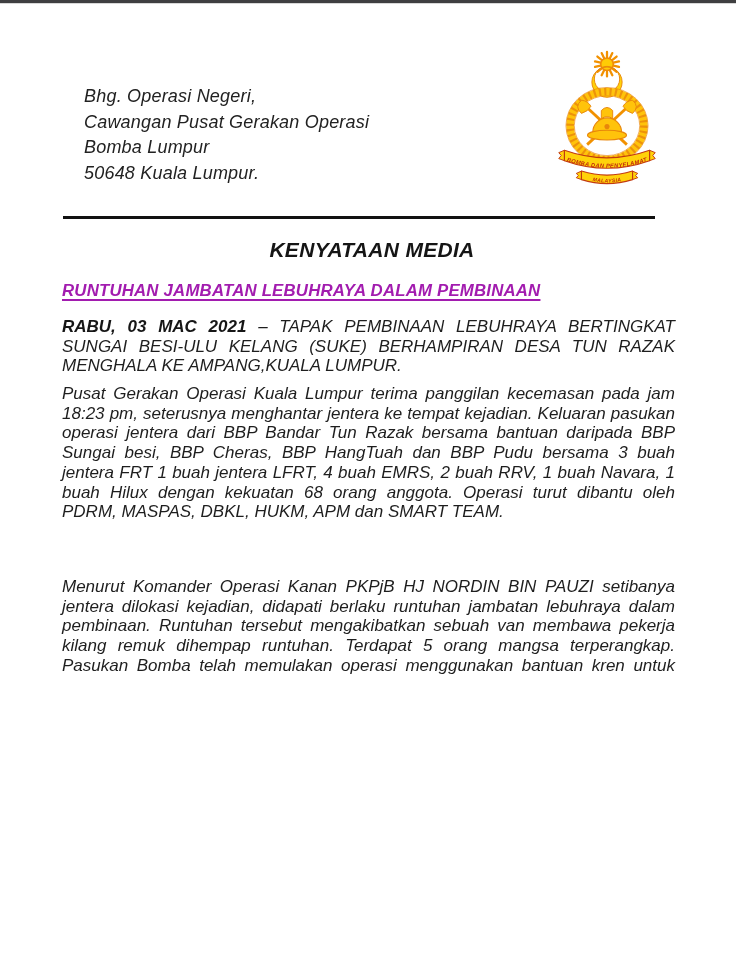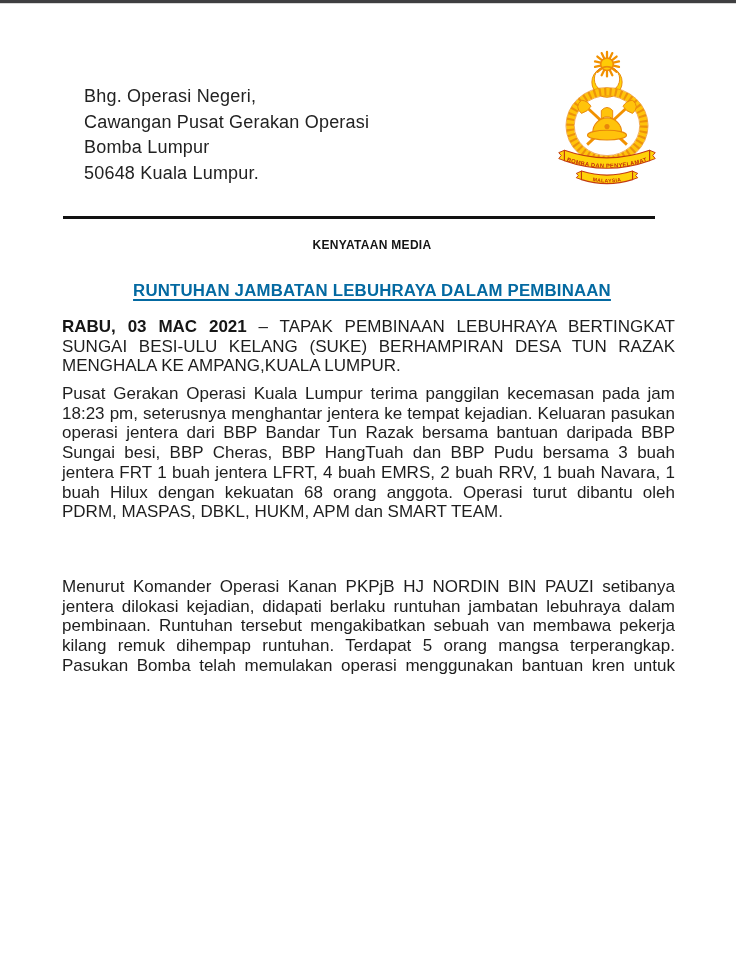--- a/index.html
+++ b/index.html
@@ -1,39 +1,39 @@
 <!DOCTYPE html>
 <html><head>
 <meta charset="utf-8">
 <style>
   html,body{margin:0;padding:0;}
   body{background:#ffffff;font-family:"Liberation Sans", sans-serif;}
   .page{
     position:relative;width:736px;height:678px;background:#ffffff;
-    overflow:hidden;color:#1e1e1e;
+    overflow:hidden;color:#1e1e1e;font-style:italic;
   }
   .scan-edge{position:absolute;left:0;top:0;width:736px;height:3px;background:#3f3f41;}
   .scan-edge2{position:absolute;left:0;top:3px;width:736px;height:1px;background:#d8d8d8;}
 
   .address{
     position:absolute;left:84px;top:84px;width:360px;
     font-size:18px;line-height:25.7px;letter-spacing:0.2px;color:#222;
   }
   .logo{position:absolute;left:556px;top:50px;width:102px;height:140px;}
   .logo svg{width:102px;height:140px;display:block;}
 
   .divider{position:absolute;left:63px;top:216px;width:592px;height:3px;background:#111;}
 
   .title{
     position:absolute;left:62px;top:238px;width:620px;
-    text-align:center;font-size:12px;font-weight:bold;letter-spacing:0.3px;color:#151515;
+    text-align:center;font-size:21px;font-weight:bold;letter-spacing:0.3px;color:#151515;
   }
   .subtitle{
     position:absolute;left:62px;top:281px;width:620px;
-    text-align:center;font-size:16.8px;font-weight:bold;letter-spacing:0.2px;color:#0369a1;
+    text-align:left;font-size:16.8px;font-weight:bold;letter-spacing:0.2px;color:#a21caf;
     text-decoration:underline;text-underline-offset:3px;text-decoration-thickness:2px;
   }
 
   .para{
     position:absolute;left:62px;width:613px;
     font-size:17px;line-height:19.7px;text-align:justify;color:#1e1e1e;
   }
   .para b{font-weight:bold;color:#161616;}
   .p1{top:317px;}
   .p2{top:384px;}

